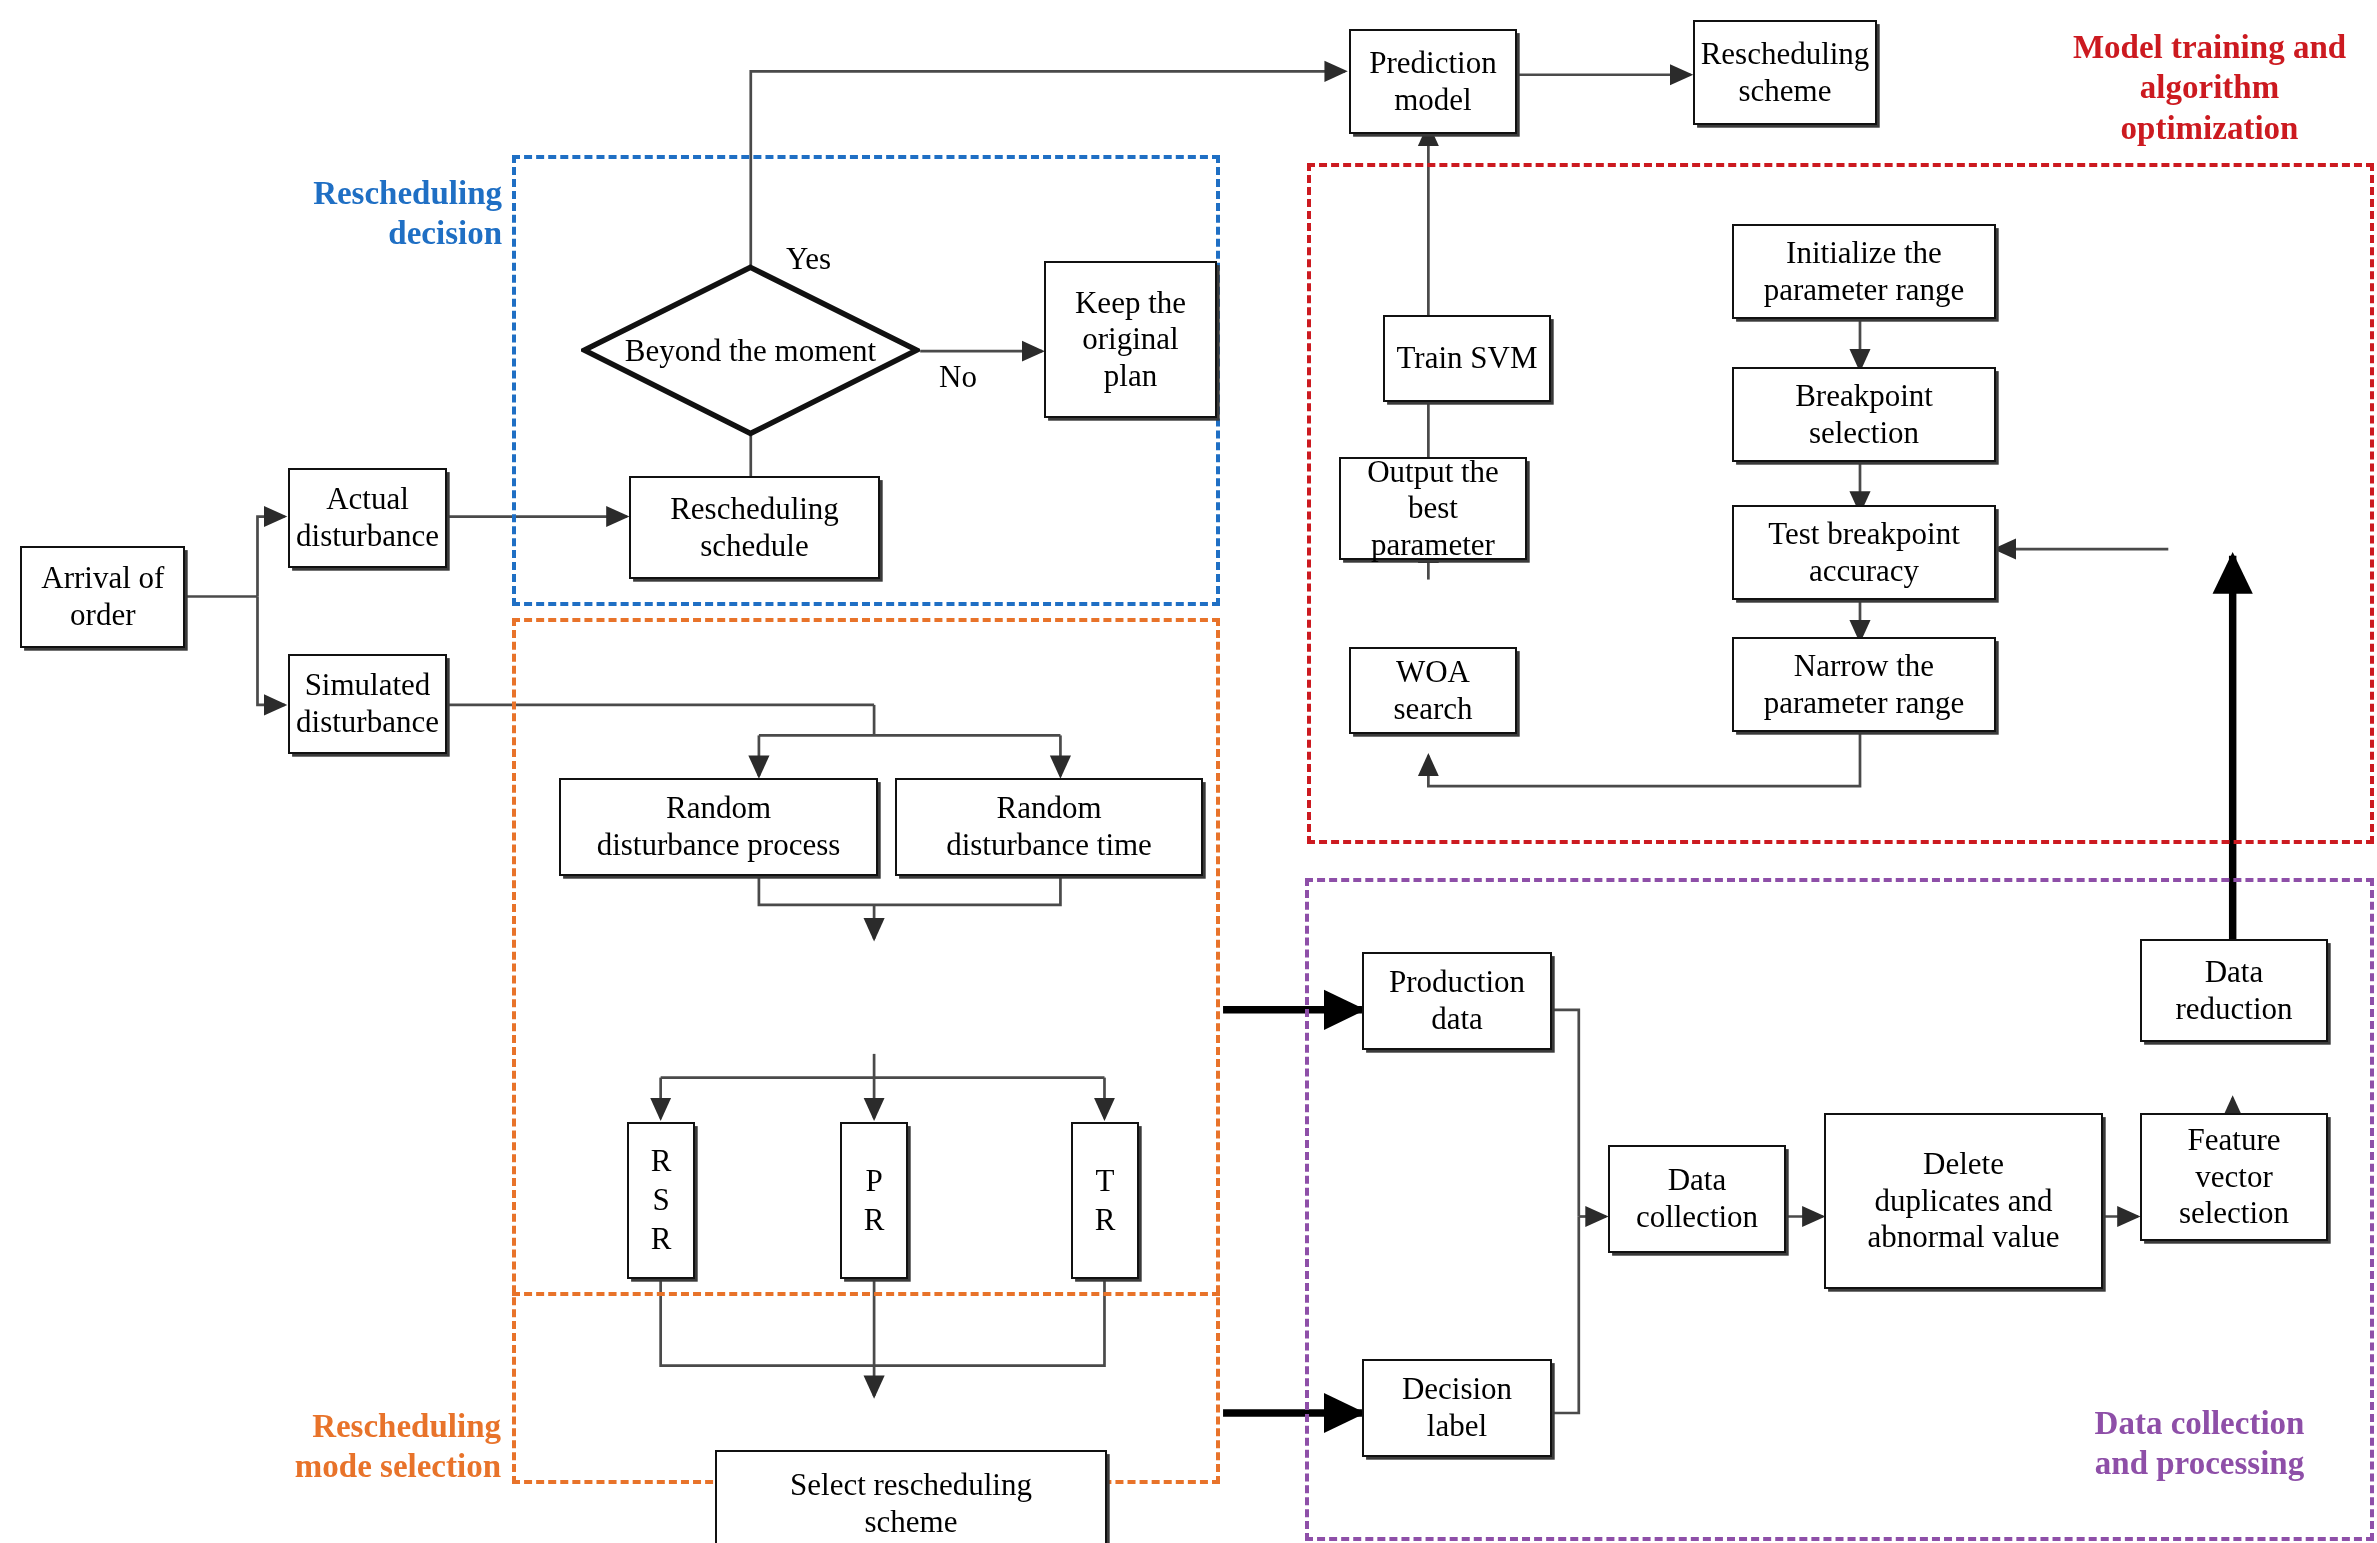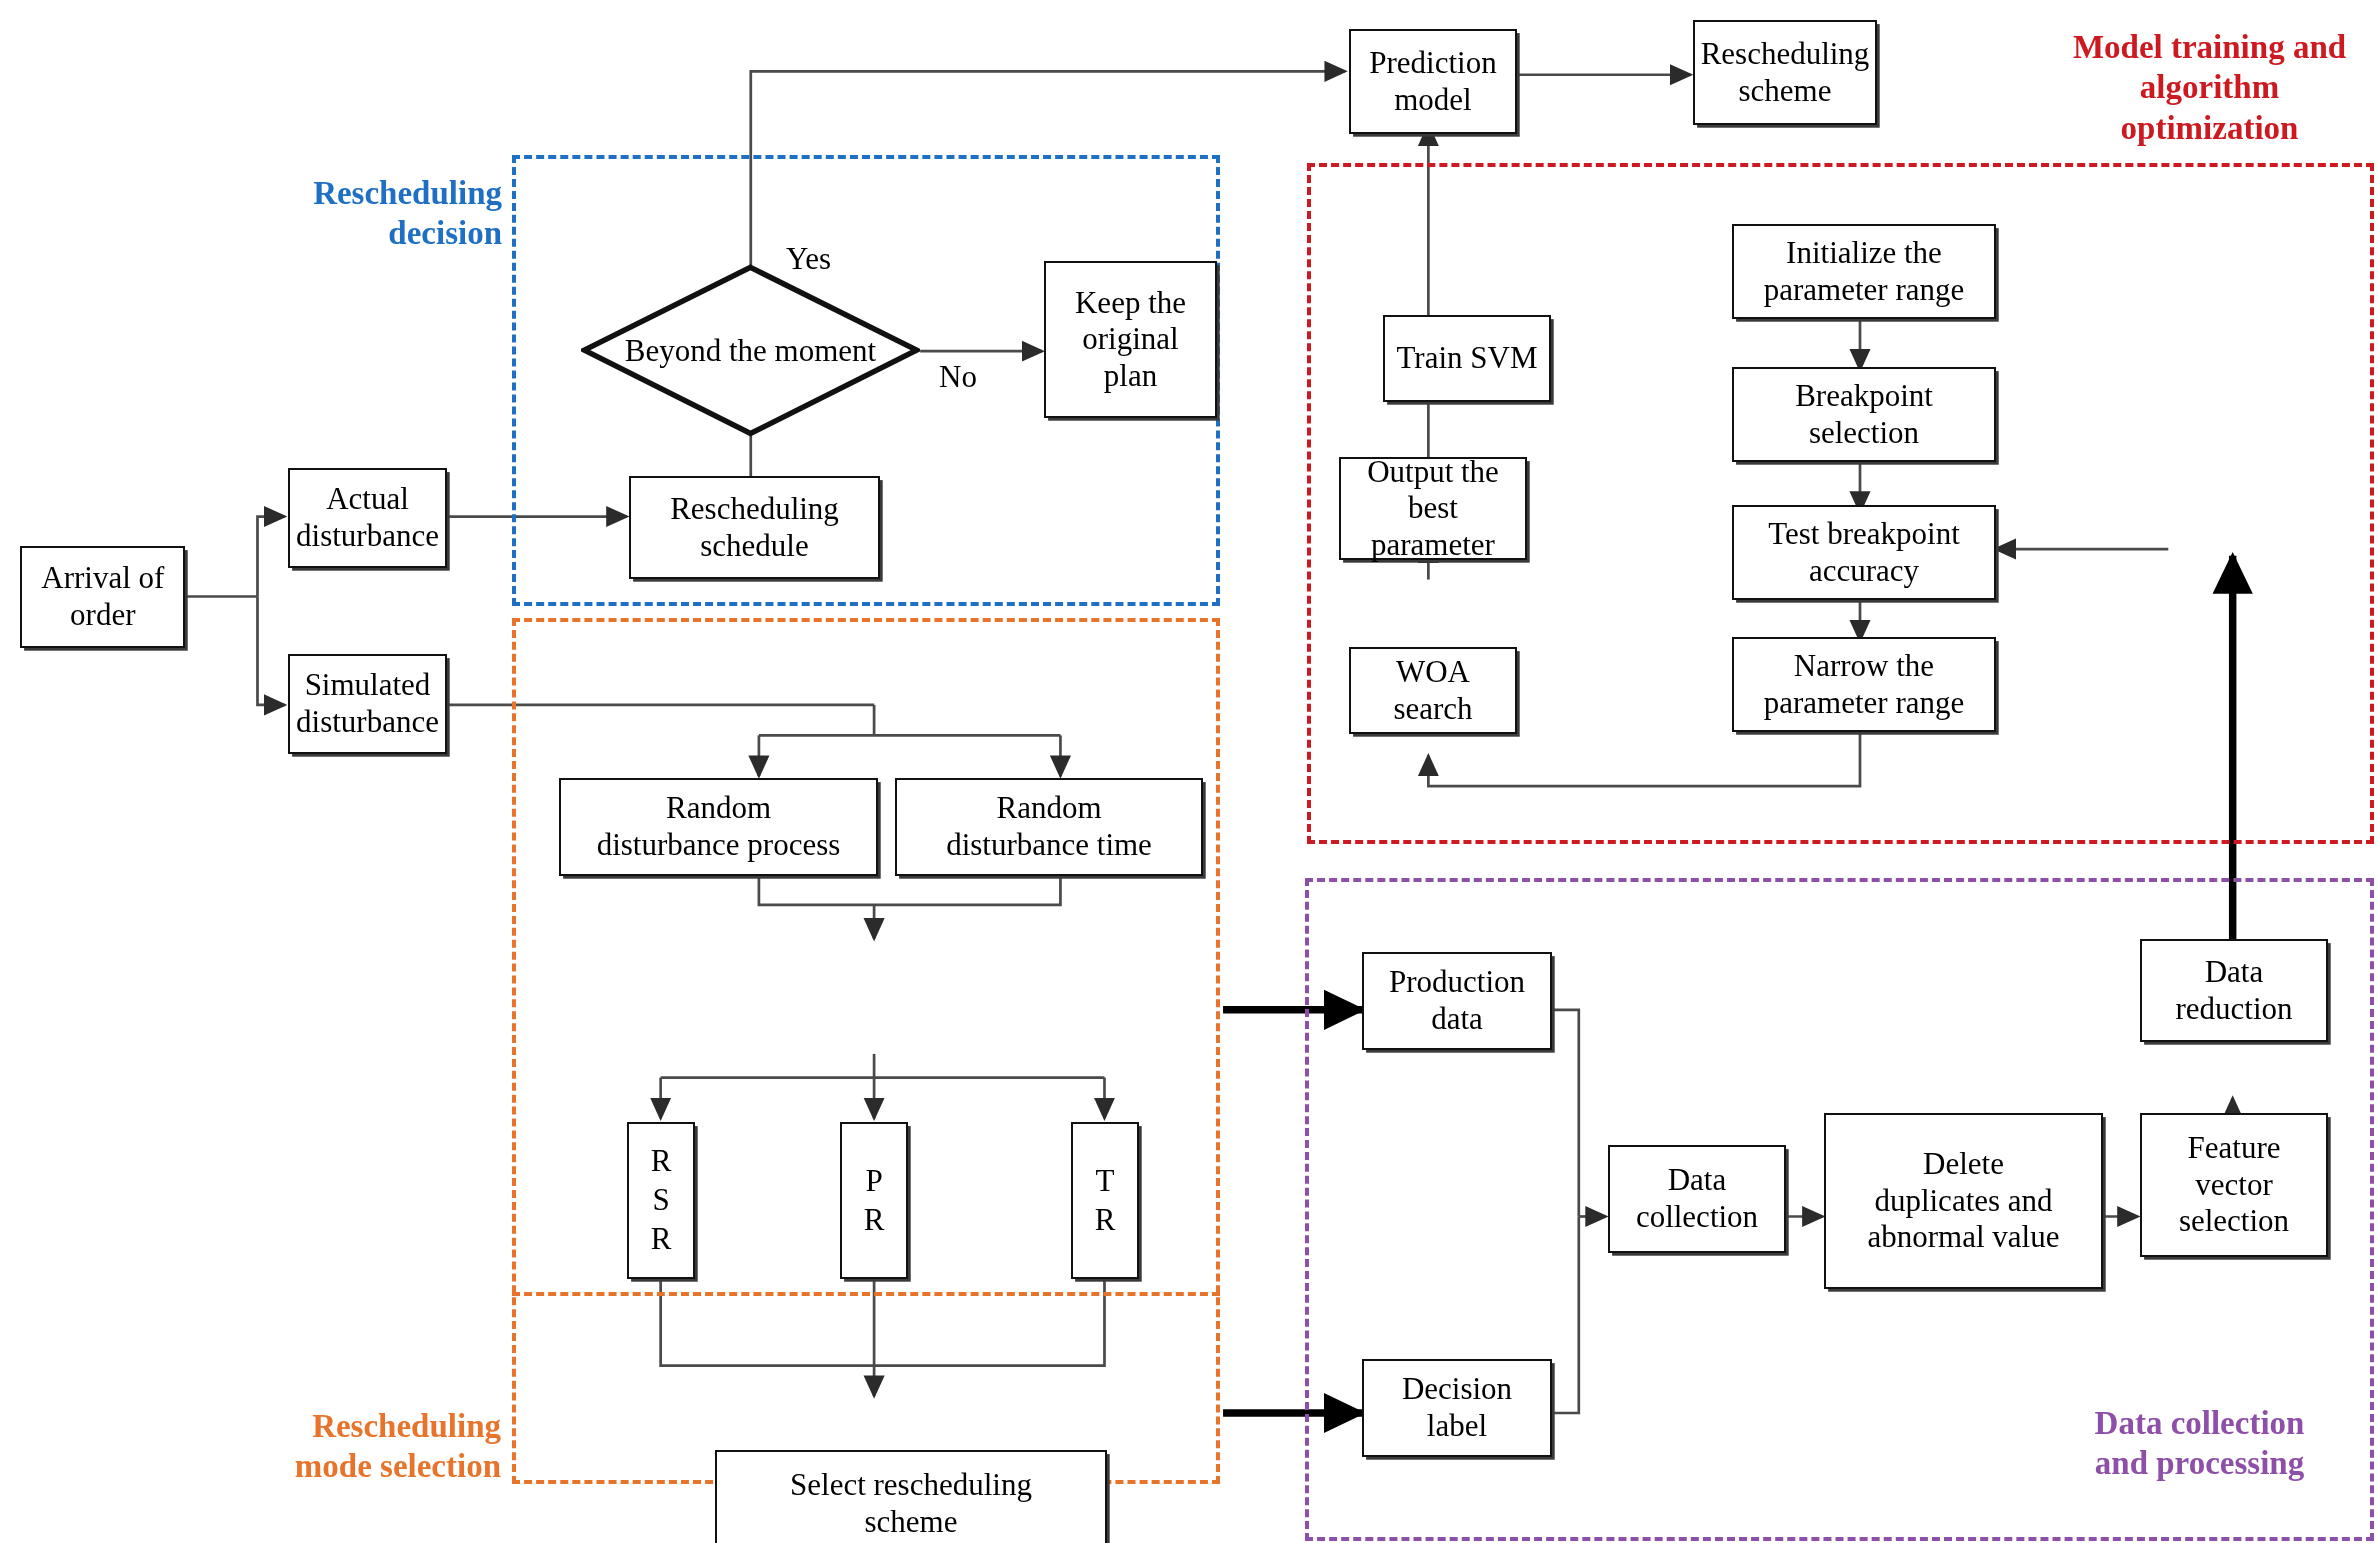--- a/index.html
+++ b/index.html
@@ -281,21 +281,21 @@
   </div>
 
   <div class="node" style="left:1608px; top:1145px; width:178px; height:108px;">
     <span><b style="font-weight:normal">Data</b><br><b style="font-weight:normal">collection</b></span>
   </div>
 
   <div class="node" style="left:1824px; top:1113px; width:279px; height:176px;">
     <span><b style="font-weight:normal">Delete</b><br><b style="font-weight:normal">duplicates and</b><br><b style="font-weight:normal">abnormal value</b></span>
   </div>
 
-  <div class="node" style="left:2140px; top:1113px; width:188px; height:144px;justify-content:center;">
+  <div class="node" style="left:2140px; top:1113px; width:188px; height:128px;justify-content:center;">
     <span><b style="font-weight:normal">Feature</b><br><b style="font-weight:normal">vector</b><br><b style="font-weight:normal">selection</b></span>
   </div>
 
   <div class="node" style="left:2140px; top:939px; width:188px; height:103px;">
     <span><b style="font-weight:normal">Data</b><br><b style="font-weight:normal">reduction</b></span>
   </div>
 
 </div>
 
 

